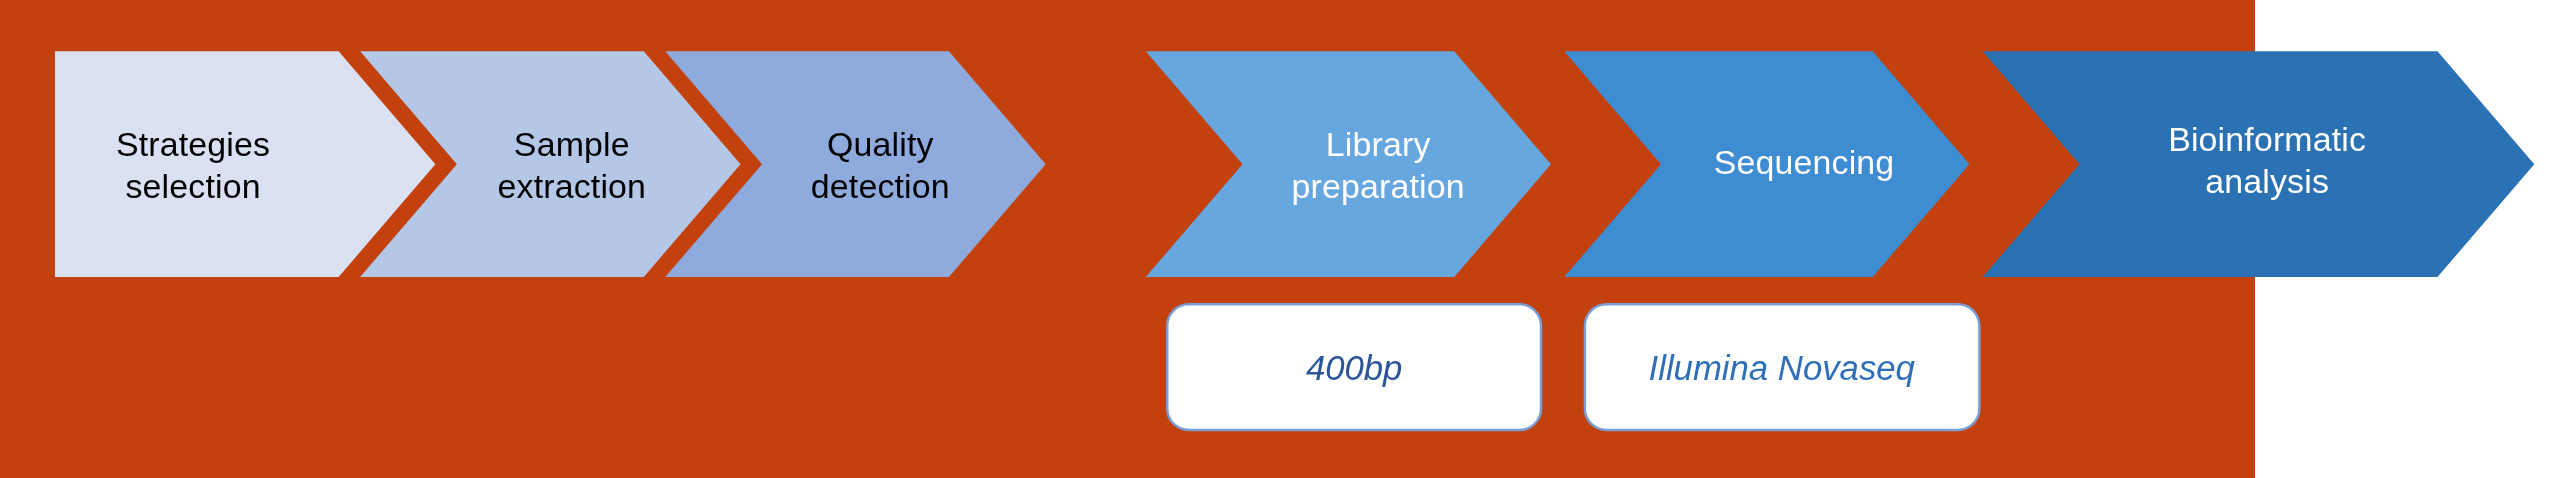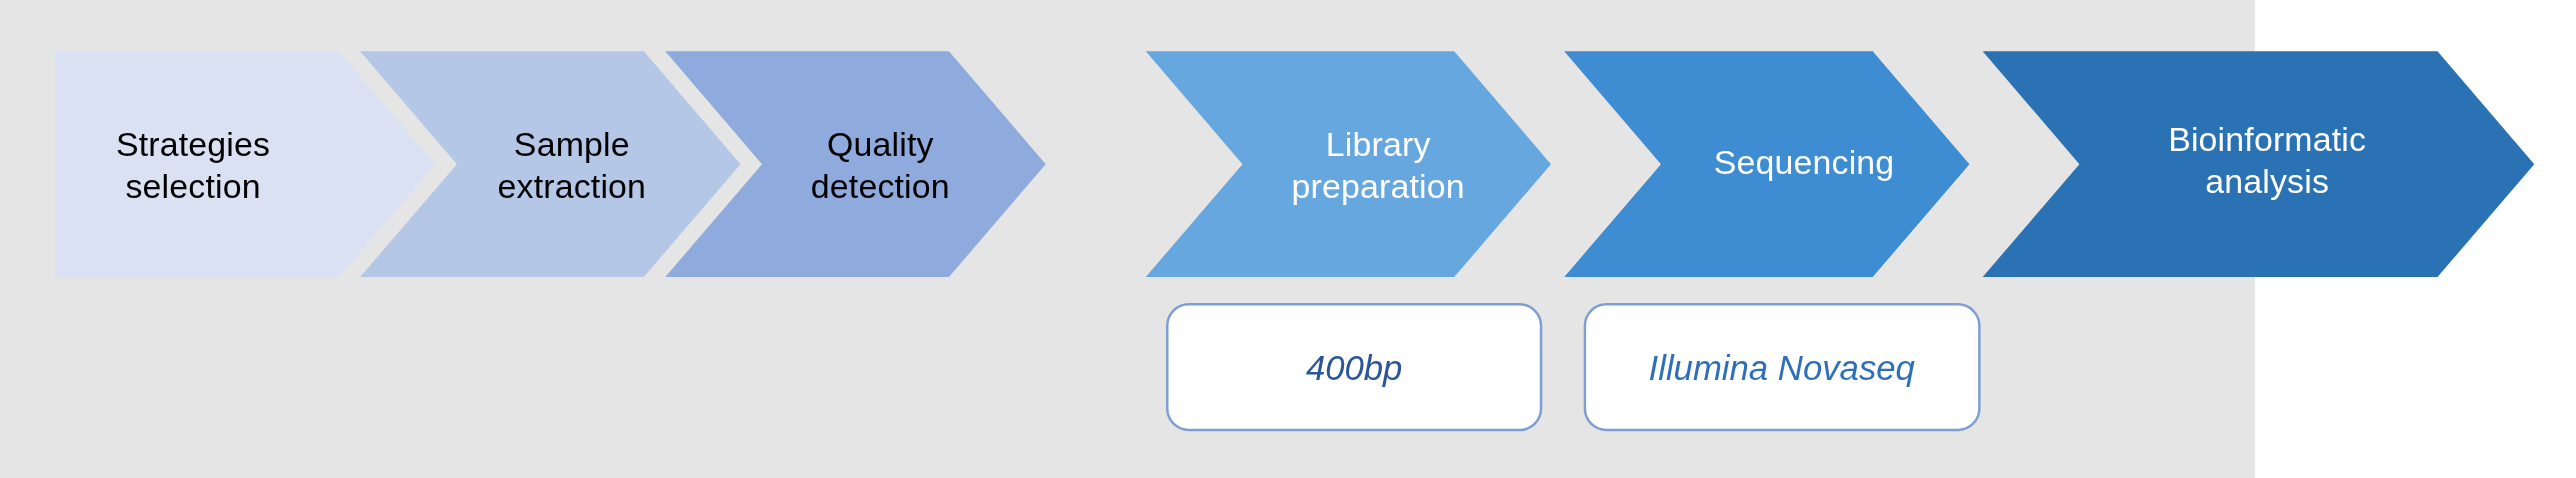--- a/index.html
+++ b/index.html
@@ -12,21 +12,21 @@
     width: 2576px;
     height: 478px;
     overflow: hidden;
     font-family: "Liberation Sans", sans-serif;
     -webkit-font-smoothing: antialiased;
   }
   #diagram-root {
     position: relative;
     width: 2255px;
     height: 478px;
-    background: #e5e5e5;
+    background: #c2410c;
   }
   #flow-svg {
     position: absolute;
     left: 0;
     top: 0;
     width: 2576px;
     height: 478px;
     display: block;
   }
   .chevron-shape {

